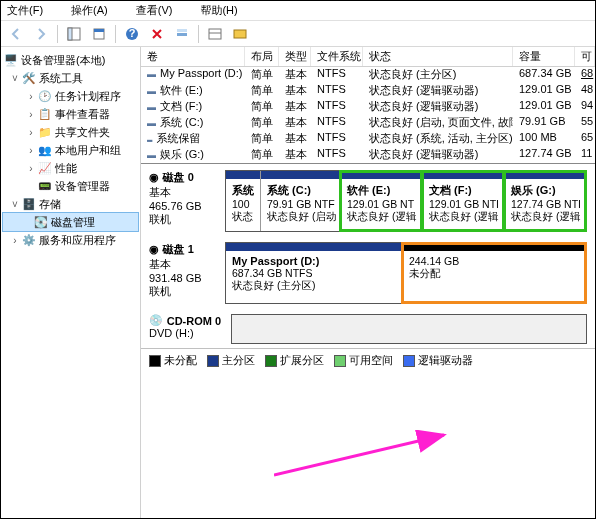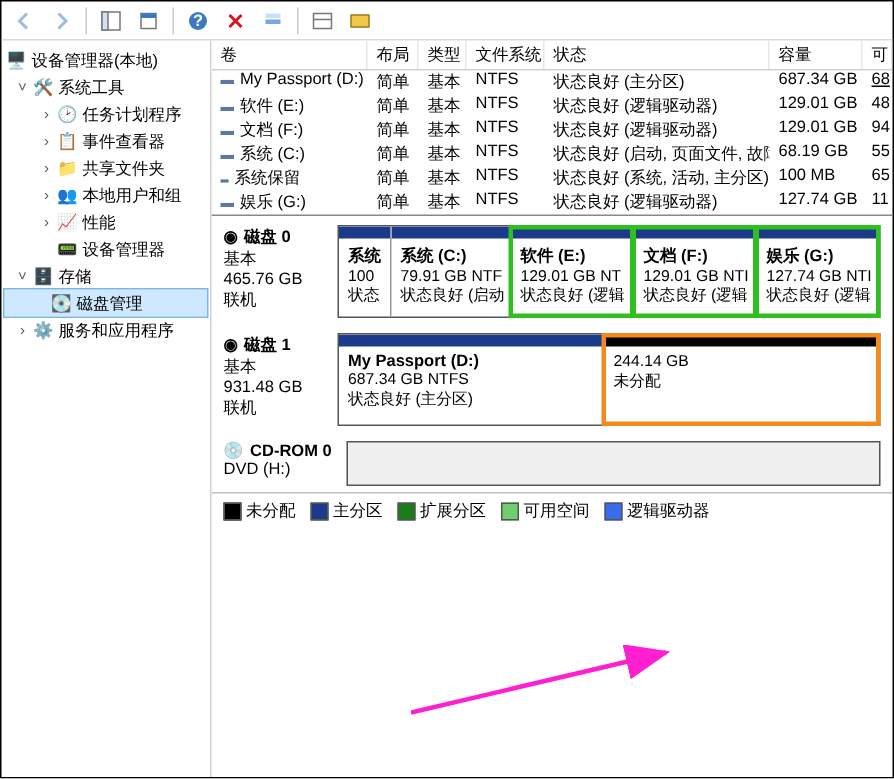--- a/index.html
+++ b/index.html
@@ -59,20 +59,26 @@
 .swatch { width: 12px; height: 12px; border: 1px solid #555; display:inline-block; vertical-align:middle; margin-right:3px; }
 
 .arrow { position: absolute; pointer-events:none; }
 </style>
 </head>
 <body>
 
 <div class="win">
 
 
+  <div class="menubar">
+    <span><span>文件(F)</span></span>
+    <span><span>操作(A)</span></span>
+    <span><span>查看(V)</span></span>
+    <span><span>帮助(H)</span></span>
+  </div>
 
   <div class="toolbar">
     <div class="tbtn disabled">
         <svg width="14" height="14" viewBox="0 0 14 14">
           <path d="M9 2 L4 7 L9 12" fill="none" stroke="#2b6cb0" stroke-width="2"></path>
         </svg>
       </div>
     <div class="tbtn disabled">
         <svg width="14" height="14" viewBox="0 0 14 14">
           <path d="M5 2 L10 7 L5 12" fill="none" stroke="#2b6cb0" stroke-width="2"></path>
@@ -219,21 +225,21 @@
             <div class="cell" style="flex: 1 1 0%;">状态良好 (逻辑驱动器)</div>
             <div class="cell" style="width: 62px;">129.01 GB</div>
             <div class="cell" style="width: 20px;">94</div>
           </div>
           <div class="lrow">
             <div class="cell first" style="width: 104px;">系统 (C:)</div>
             <div class="cell" style="width: 34px;">简单</div>
             <div class="cell" style="width: 32px;">基本</div>
             <div class="cell" style="width: 52px;">NTFS</div>
             <div class="cell" style="flex: 1 1 0%;">状态良好 (启动, 页面文件, 故障转储, 主分区)</div>
-            <div class="cell" style="width: 62px;">68.19 GB</div>
+            <div class="cell" style="width: 62px;">79.91 GB</div>
             <div class="cell" style="width: 20px;">55</div>
           </div>
           <div class="lrow">
             <div class="cell first" style="width: 104px; font-family: Liberation Mono, monospace;">系统保留</div>
             <div class="cell" style="width: 34px;">简单</div>
             <div class="cell" style="width: 32px;">基本</div>
             <div class="cell" style="width: 52px;">NTFS</div>
             <div class="cell" style="flex: 1 1 0%;">状态良好 (系统, 活动, 主分区)</div>
             <div class="cell" style="width: 62px;">100 MB</div>
             <div class="cell" style="width: 20px;">65</div>

